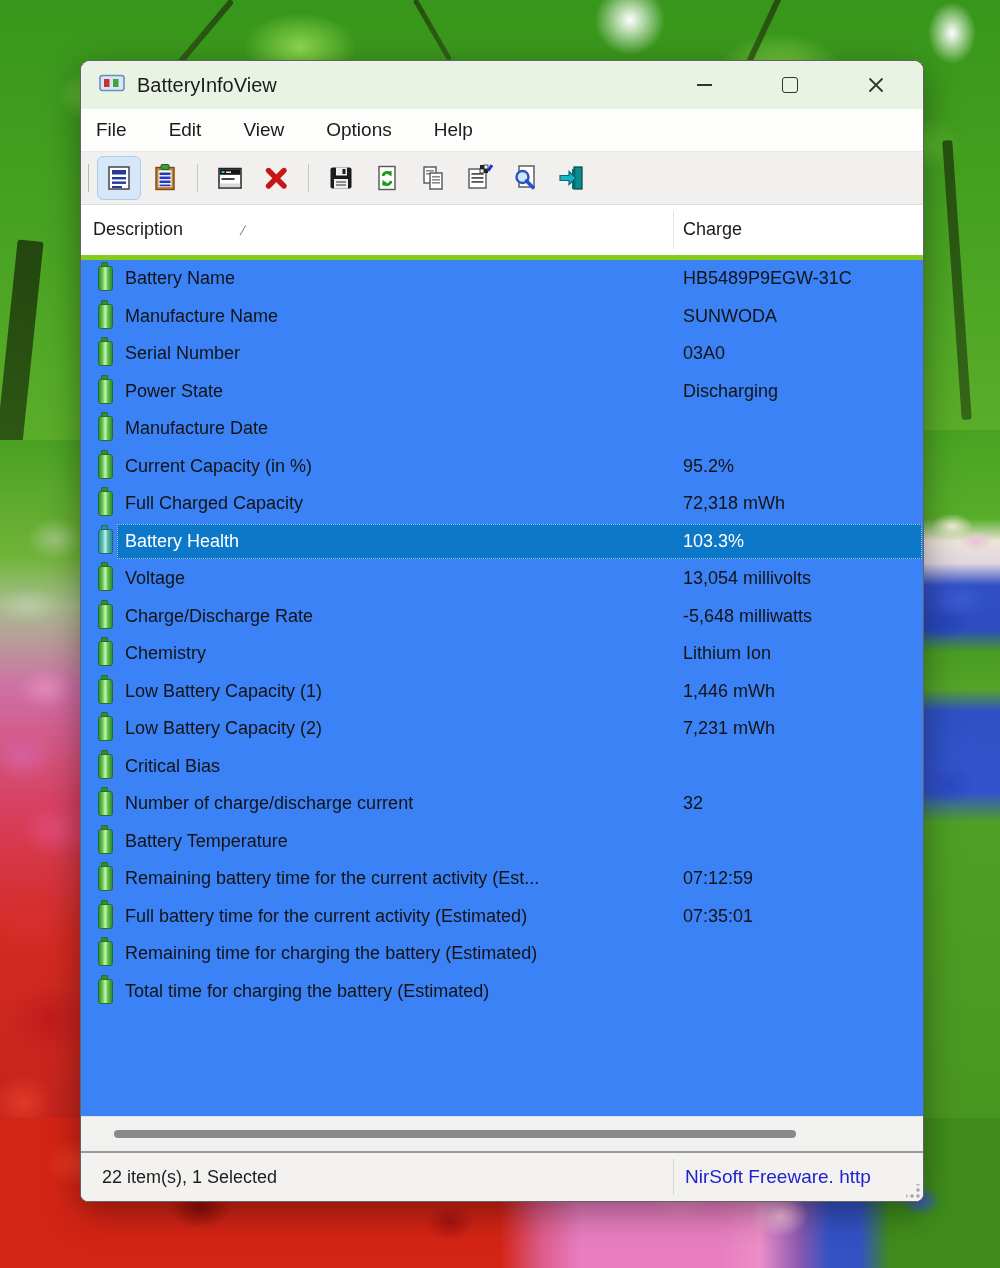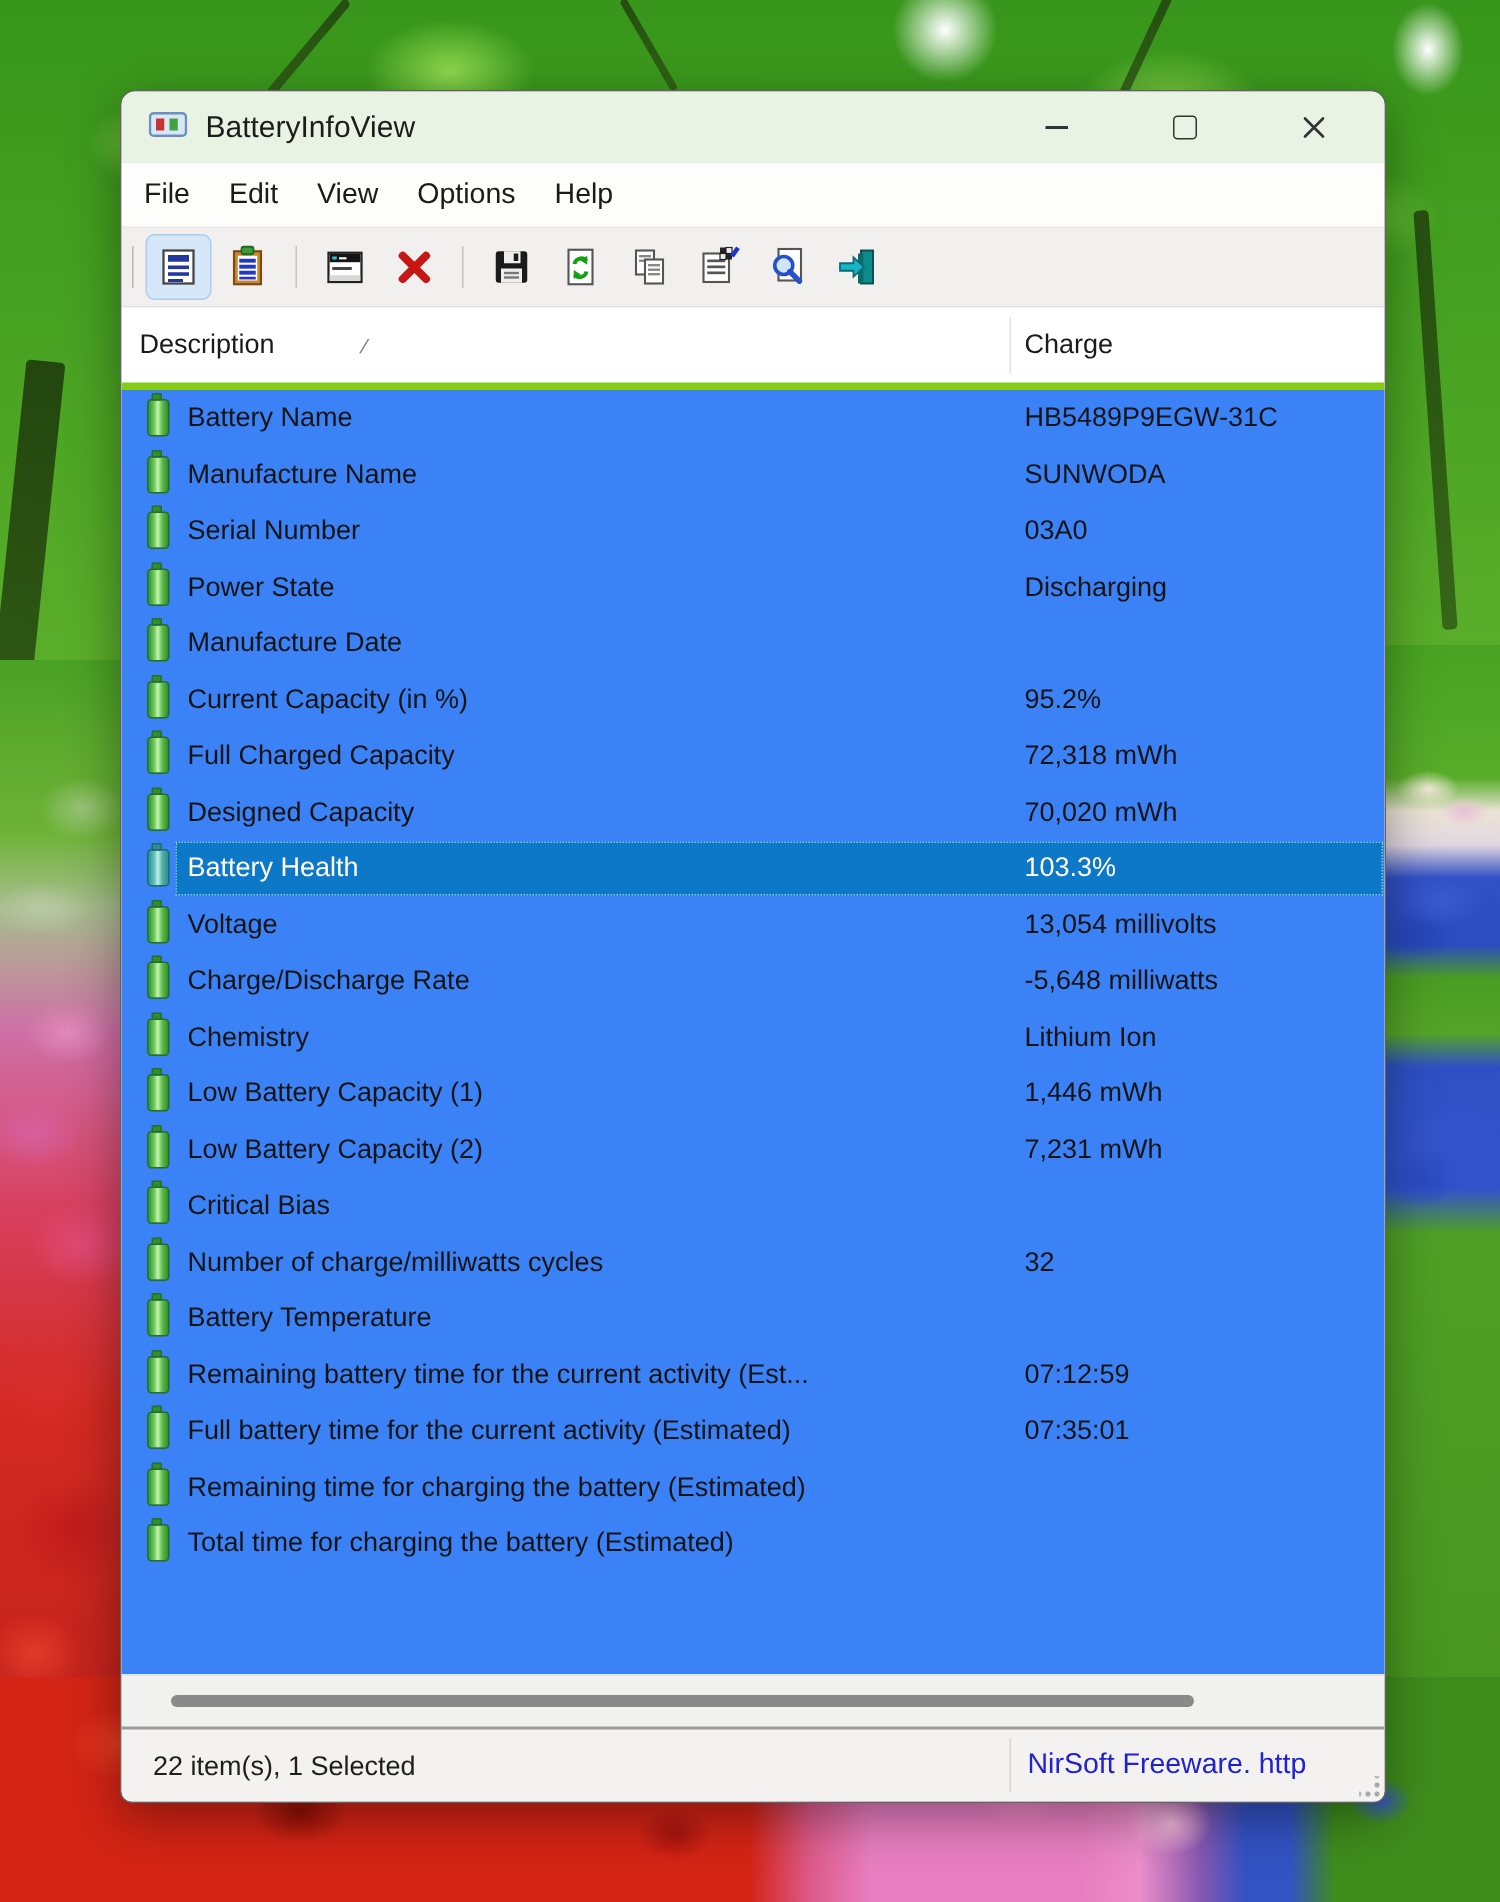--- a/index.html
+++ b/index.html
@@ -81,21 +81,21 @@
     box-shadow:0 10px 34px rgba(0,0,0,.38); overflow:hidden;
     display:flex; flex-direction:column;
   }
   .titlebar { height:48px; flex:0 0 auto; background:#e9f3e4; display:flex; align-items:center; padding-left:18px; }
   .title-text { font-size:20px; color:#1c1c1c; margin-left:12px; }
   .win-controls { margin-left:auto; display:flex; height:100%; padding-right:4px; }
   .win-btn { width:86px; height:100%; display:flex; align-items:center; justify-content:center; }
   .glyph-min { width:15px; height:2px; background:#333; }
   .glyph-max { width:14px; height:14px; border:1.6px solid #333; border-radius:3px; }
 
-  .menubar { height:42px; flex:0 0 auto; background:#fdfdfc; display:flex; align-items:center; gap:26px;
+  .menubar { height:42px; flex:0 0 auto; background:#fdfdfc; display:flex; align-items:center; gap:42px;
     padding-left:15px; font-size:19px; color:#1a1a1a; border-bottom:1px solid #e9e9e9; }
   .menu-item { cursor:default; }
 
   .toolbar { height:52px; flex:0 0 auto; background:#f1f0ee; display:flex; align-items:center;
     padding-left:5px; border-bottom:1px solid #dddddd; }
   .tb-grip { width:1px; height:28px; background:#b8b8b8; margin:0 7px 0 2px; flex:0 0 auto; }
   .tb-sep { width:1px; height:28px; background:#c4c4c4; margin:0 9px; flex:0 0 auto; }
   .tb-btn { width:42px; height:42px; margin:0 1px; display:flex; align-items:center; justify-content:center;
     border-radius:6px; border:1px solid transparent; flex:0 0 auto; }
   .tb-btn.active { background:#d5e7f8; border-color:#a9cdec; }
@@ -341,25 +341,20 @@
       <div class="row">
         <span class="bat"></span>
         <span class="lbl">Current Capacity (in %)</span>
         <span class="val">95.2%</span>
       </div>
       <div class="row">
         <span class="bat"></span>
         <span class="lbl">Full Charged Capacity</span>
         <span class="val">72,318 mWh</span>
       </div>
-      <div class="row">
-        <span class="bat"></span>
-        <span class="lbl">Designed Capacity</span>
-        <span class="val">70,020 mWh</span>
-      </div>
       <div class="row selected">
         <span class="bat"></span>
         <span class="lbl">Battery Health</span>
         <span class="val">103.3%</span>
       </div>
       <div class="row">
         <span class="bat"></span>
         <span class="lbl">Voltage</span>
         <span class="val">13,054 millivolts</span>
       </div>
@@ -383,21 +378,21 @@
         <span class="lbl">Low Battery Capacity (2)</span>
         <span class="val">7,231 mWh</span>
       </div>
       <div class="row">
         <span class="bat"></span>
         <span class="lbl">Critical Bias</span>
         <span class="val"></span>
       </div>
       <div class="row">
         <span class="bat"></span>
-        <span class="lbl">Number of charge/milliwatts cycles</span>
+        <span class="lbl">Number of charge/discharge current</span>
         <span class="val">32</span>
       </div>
       <div class="row">
         <span class="bat"></span>
         <span class="lbl">Battery Temperature</span>
         <span class="val"></span>
       </div>
       <div class="row">
         <span class="bat"></span>
         <span class="lbl">Remaining battery time for the current activity (Est...</span>

